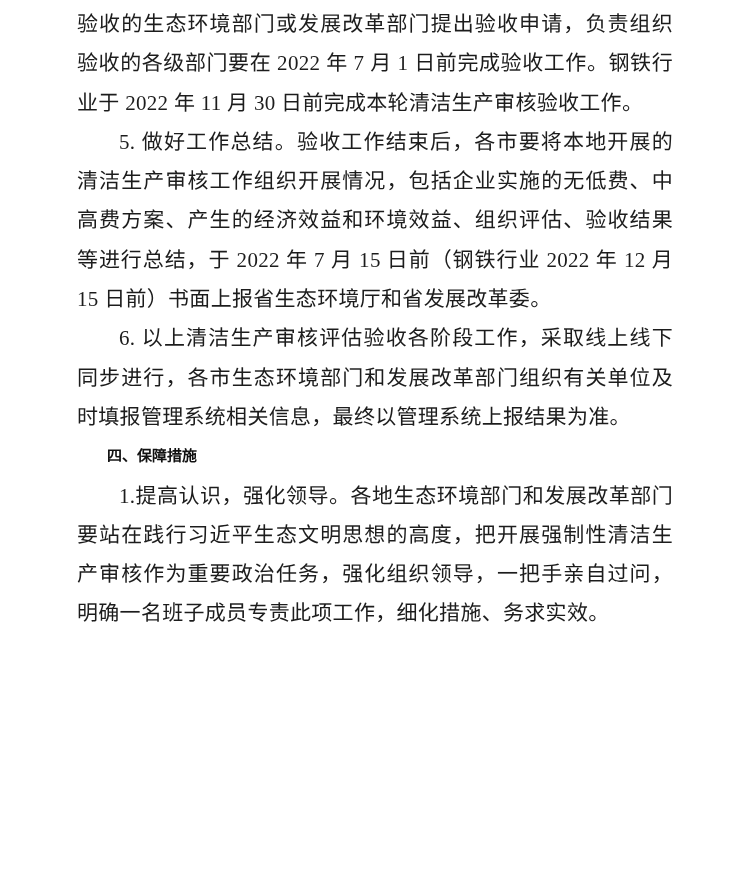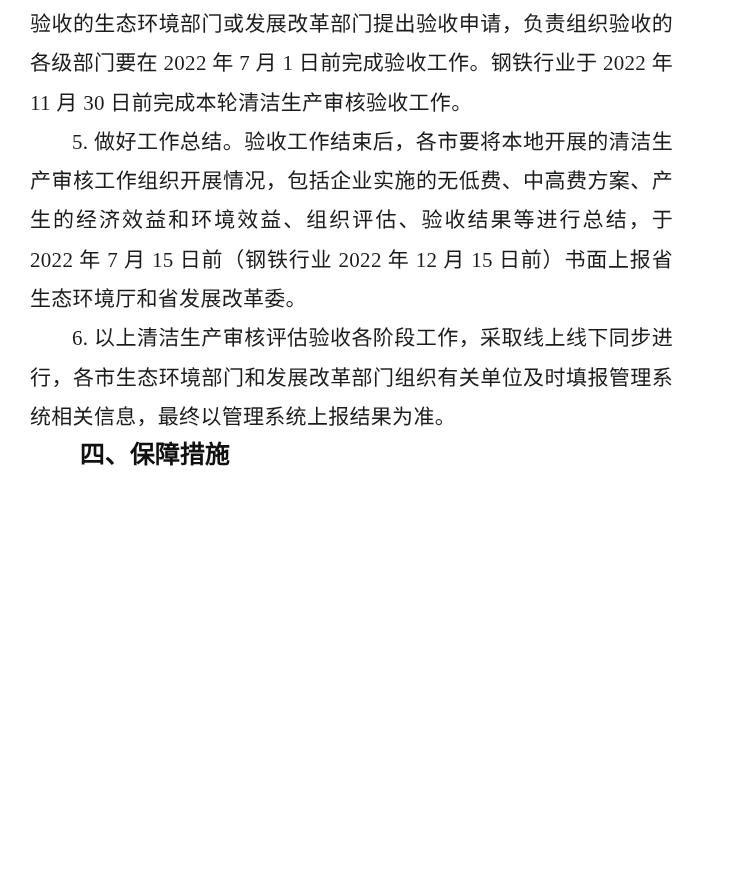--- a/index.html
+++ b/index.html
@@ -8,47 +8,48 @@
     background: #ffffff;
   }
   body {
     font-family: "Liberation Serif", "DejaVu Serif", serif;
     color: #1c1c1c;
   }
   .page {
     width: 741px;
     height: 870px;
     background: #ffffff;
-    padding: 5px 68px 0 30px;
+    padding: 5px 68px 0 77px;
     overflow: hidden;
   }
   .para {
     font-size: 21px;
     line-height: 39.3px;
     text-align: justify;
     text-justify: inter-ideograph;
     letter-spacing: 0.3px;
   }
   .indent { text-indent: 2em; }
   .heading {
-    font-family: Liberation Mono, monospace;
+    font-family: Liberation Serif, serif;
     font-weight: 700;
-    font-size: 25px;
+    font-size: 15px;
     line-height: 39.3px;
     text-indent: 2em;
     text-align: left;
     color: #111111;
   }
 </style>
 </head>
 <body>
 
 <div class="page">
   <p class="para">验收的生态环境部门或发展改革部门提出验收申请，负责组织验收的各级部门要在 2022 年 7 月 1 日前完成验收工作。钢铁行业于 2022 年 11 月 30 日前完成本轮清洁生产审核验收工作。</p>
 
   <p class="para indent">5. 做好工作总结。验收工作结束后，各市要将本地开展的清洁生产审核工作组织开展情况，包括企业实施的无低费、中高费方案、产生的经济效益和环境效益、组织评估、验收结果等进行总结，于 2022 年 7 月 15 日前（钢铁行业 2022 年 12 月 15 日前）书面上报省生态环境厅和省发展改革委。</p>
 
   <p class="para indent">6. 以上清洁生产审核评估验收各阶段工作，采取线上线下同步进行，各市生态环境部门和发展改革部门组织有关单位及时填报管理系统相关信息，最终以管理系统上报结果为准。</p>
 
   <h2 class="heading">四、保障措施</h2>
 
+  <p class="para indent">1.提高认识，强化领导。各地生态环境部门和发展改革部门要站在践行习近平生态文明思想的高度，把开展强制性清洁生产审核作为重要政治任务，强化组织领导，一把手亲自过问，明确一名班子成员专责此项工作，细化措施、务求实效。</p>
 
 </div>
 
 </body></html>

